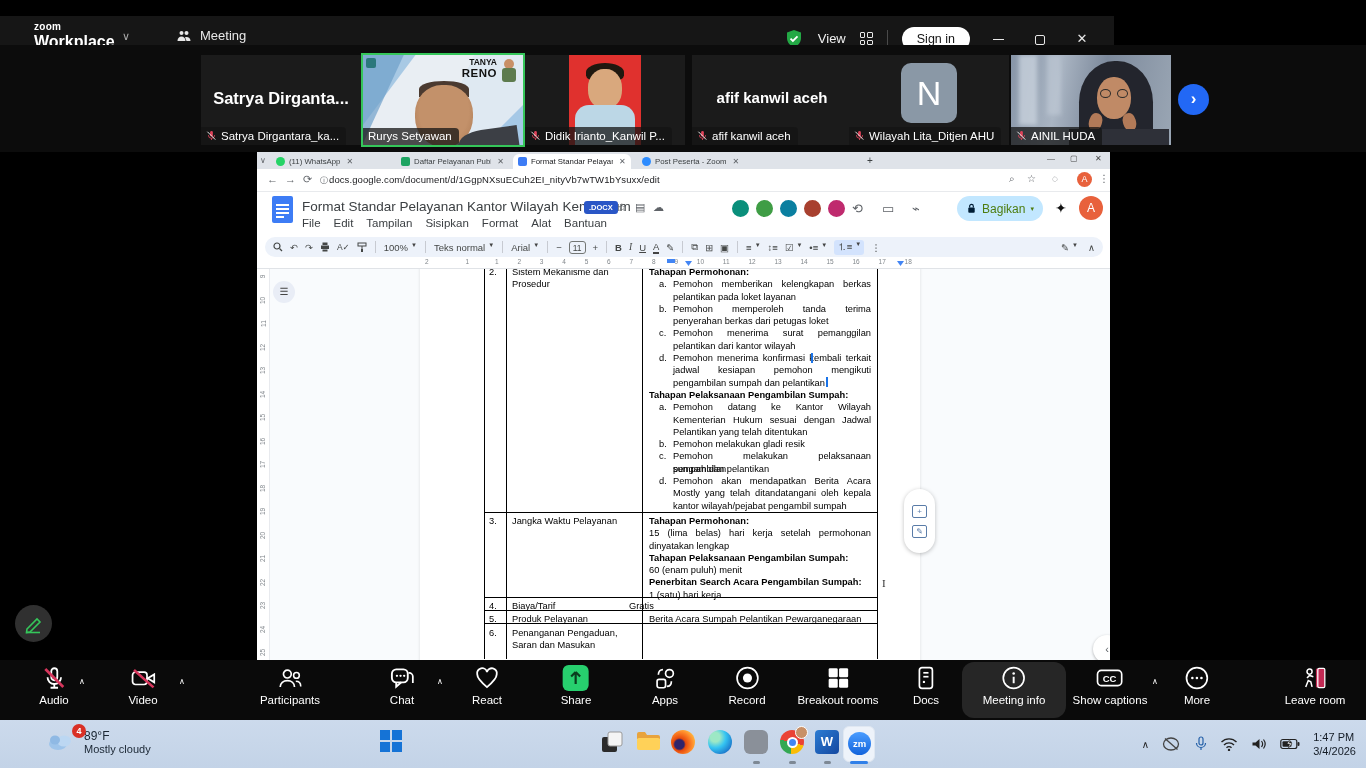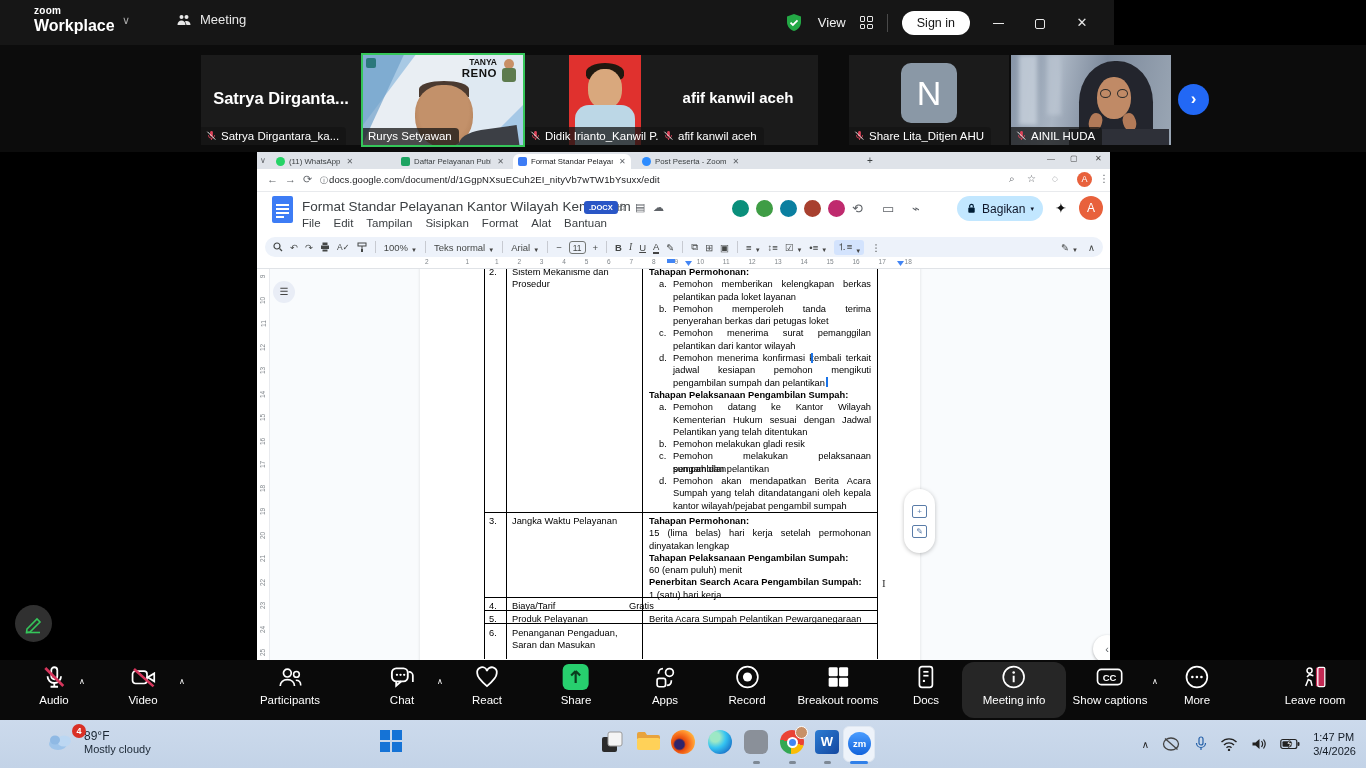--- a/index.html
+++ b/index.html
@@ -1,20 +1,20 @@
 <!DOCTYPE html>
 <html><head>
 <meta charset="utf-8">
 <style>
 *{box-sizing:border-box;margin:0;padding:0}
 html,body{width:1366px;height:768px;overflow:hidden;background:#000;font-family:"Liberation Sans",sans-serif}
 .a{position:absolute}
 #root{position:relative;width:1366px;height:768px}
 
-#topbar{left:0;top:0;width:1114px;height:45px;background:#161616}
+#topbar{left:0;top:16px;width:1114px;height:45px;background:#161616}
 #logo{left:34px;top:6px;color:#fff;line-height:1}
 #logo .l1{font-size:10px;font-weight:700;letter-spacing:.3px}
 #logo .l2{font-size:16px;font-weight:600;margin-top:2px}
 #logo-chev{left:122px;top:14px;color:#aaa;font-size:11px}
 #meeting-tab{left:176px;top:12px;color:#e8e8e8;font-size:13px;display:flex;align-items:center;gap:8px}
 #screen-tab{left:423px;top:8px;width:243px;height:37px;background:#262626;border-radius:10px 10px 0 0;display:flex;align-items:center;padding:0 10px;gap:8px}
 #screen-tab .t{color:#e8e8e8;font-size:13px;white-space:nowrap}
 #tab-dots{margin-left:auto;width:18px;height:18px;border:1px solid #8a8a8a;border-radius:50%;color:#ddd;font-size:11px;line-height:16px;text-align:center}
 #tb-right{right:18px;top:0;height:45px;display:flex;align-items:center;gap:14px}
 #view-lbl{color:#f0f0f0;font-size:13px}
@@ -88,27 +88,27 @@
 #dhead{left:0;top:40px;width:853px;height:43px;background:#fff}
 #dicon{left:15px;top:4px;width:21px;height:27px;background:#3d7cf5;border-radius:2px}
 #dicon i{position:absolute;left:4px;width:13px;height:1.8px;background:#fff}
 #dicon i:nth-child(1){top:8px}#dicon i:nth-child(2){top:12px}#dicon i:nth-child(3){top:16px}#dicon i:nth-child(4){top:20px;width:8px}
 #dtitle{left:45px;top:7px;font-size:13.5px;color:#3c4043}
 #dbadge{left:327px;top:9px;background:#2a56c6;color:#fff;font-size:7.5px;font-weight:700;padding:2px 5px;border-radius:3px}
 .hic{position:absolute;top:9px;color:#5f6368;font-size:11px}
 #dmenu{left:45px;top:25px;display:flex;gap:13px;font-size:11.5px;color:#3c4043}
 #collab{left:473px;top:6px;display:flex;gap:3px}
 #collab span{width:21px;height:21px;border-radius:50%;border:2px solid #fff;display:inline-block}
-#share-pill{left:700px;top:4px;width:86px;height:25px;background:#c2e7ff;border-radius:13px;display:flex;align-items:center;justify-content:center;gap:5px;color:#0f172a;font-size:12px;font-weight:500}
+#share-pill{left:700px;top:4px;width:86px;height:25px;background:#c2e7ff;border-radius:13px;display:flex;align-items:center;justify-content:center;gap:5px;color:#4d7c0f;font-size:12px;font-weight:500}
 #sparkle{left:798px;top:8px;color:#111;font-size:14px}
 #dav{left:822px;top:4px;width:24px;height:24px;border-radius:50%;background:#e8613c;color:#fff;font-size:12px;text-align:center;line-height:24px}
 
 #dtoolbar{left:8px;top:85px;width:838px;height:20px;background:#edf2fa;border-radius:10px;display:flex;align-items:center;padding:0 8px;gap:7px;font-size:9.5px;color:#444746}
 #dtoolbar .sep{width:1px;height:12px;background:#c7cad1;margin:0 1px}
-#dtoolbar .dd{display:flex;align-items:flex-end;gap:3px}
+#dtoolbar .dd{display:flex;align-items:flex-start;gap:3px}
 #dtoolbar .dd .cv{font-size:6px;color:#444}
 #fs-box{border:1px solid #747775;border-radius:3px;padding:0 3px;font-size:8.5px;height:13px;line-height:12px}
 #numlist{background:#d3e3fd;border-radius:3px;padding:1px 3px}
 #dtb-right{margin-left:auto;display:flex;align-items:center;gap:10px}
 
 #dcanvas{left:0;top:105px;width:853px;height:403px;background:#f9fbfd;overflow:hidden}
 #dpage{left:163px;top:-40px;width:500px;height:600px;background:#fff;box-shadow:0 0 3px rgba(0,0,0,.12)}
 #hruler{left:0;top:0;width:853px;height:12px;background:#fff;border-bottom:1px solid #e0e3e7}
 .rn{font-size:6.5px;color:#80868b}
 #hr-margin{left:168px;top:1px;width:44px;display:flex;justify-content:space-between}
@@ -129,21 +129,21 @@
 .caret{position:absolute;width:1.5px;height:10px;background:#1a73e8}
 
 #cpill{left:647px;top:232px;width:31px;height:64px;background:#fff;border-radius:16px;box-shadow:0 1px 4px rgba(0,0,0,.25);display:flex;flex-direction:column;align-items:center;justify-content:center;gap:7px}
 .cbtn{width:15px;height:13px;border:1.5px solid #5a7ca8;border-radius:2px;color:#5a7ca8;font-size:8px;text-align:center;line-height:11px}
 #ibeam{left:625px;top:320px;width:8px;height:13px;color:#333;font-size:11px;font-family:"Liberation Serif",serif}
 #side-chev{left:836px;top:378px;width:28px;height:28px;border-radius:50%;background:#fff;box-shadow:0 1px 3px rgba(0,0,0,.3);color:#5f6368;font-size:11px;text-align:center;line-height:28px}
 
 #zbar{left:0;top:660px;width:1366px;height:60px;background:#0a0a0a}
 .zitem{position:absolute;top:4px;transform:translateX(-50%);display:flex;flex-direction:column;align-items:center;color:#fff}
 .zitem .lb{font-size:11.5px;margin-top:3px;white-space:nowrap}
-.zitem .ic{height:27px;display:flex;align-items:flex-start}
+.zitem .ic{height:27px;display:flex;align-items:center}
 .zcaret{position:absolute;top:17px;color:#fff;font-size:8px}
 #info-bg{position:absolute;left:962px;top:2px;width:104px;height:56px;background:#262626;border-radius:12px}
 
 #tbar{left:0;top:720px;width:1366px;height:48px;background:linear-gradient(180deg,#ccdaec,#c3d3e7)}
 #weather{left:46px;top:8px;display:flex;align-items:center;gap:8px}
 #wbadge{position:absolute;left:26px;top:-4px;width:14px;height:14px;background:#d93025;border-radius:50%;color:#fff;font-size:9px;text-align:center;line-height:14px;font-weight:700}
 #wtext .t1{font-size:12px;color:#1a2633}
 #wtext .t2{font-size:11px;color:#1a2633}
 .tk{position:absolute;top:10px;width:26px;height:26px}
 #searchbox{left:415px;top:7px;width:175px;height:33px;background:#fdfdfe;border:1px solid #dde4ee;border-radius:17px;display:flex;align-items:center;padding:0 6px 0 12px;gap:8px}
@@ -240,42 +240,42 @@
       <div class="nlabel">
         <svg class="micoff" viewBox="0 0 16 16">
             <rect x="6" y="1.5" width="4" height="8" rx="2" fill="#e0435a"></rect>
             <path d="M3.5 7.5a4.5 4.5 0 0 0 9 0" stroke="#e0435a" stroke-width="1.3" fill="none"></path>
             <line x1="8" y1="12" x2="8" y2="14.5" stroke="#e0435a" stroke-width="1.3"></line>
             <line x1="2" y1="2.5" x2="13.5" y2="14" stroke="#fff" stroke-width="1.3"></line>
           </svg>
         <span>Didik Irianto_Kanwil P...</span>
       </div>
     </div>
-    <div class="tile" style="left:658px">
+    <div class="tile" style="left:692px">
       <div class="big" style="font-size:15px">afif kanwil aceh</div>
       <div class="nlabel">
         <svg class="micoff" viewBox="0 0 16 16">
             <rect x="6" y="1.5" width="4" height="8" rx="2" fill="#e0435a"></rect>
             <path d="M3.5 7.5a4.5 4.5 0 0 0 9 0" stroke="#e0435a" stroke-width="1.3" fill="none"></path>
             <line x1="8" y1="12" x2="8" y2="14.5" stroke="#e0435a" stroke-width="1.3"></line>
             <line x1="2" y1="2.5" x2="13.5" y2="14" stroke="#fff" stroke-width="1.3"></line>
           </svg>
         <span>afif kanwil aceh</span>
       </div>
     </div>
     <div class="tile" style="left:849px">
       <div id="nyimas-av">N</div>
       <div class="nlabel">
         <svg class="micoff" viewBox="0 0 16 16">
             <rect x="6" y="1.5" width="4" height="8" rx="2" fill="#e0435a"></rect>
             <path d="M3.5 7.5a4.5 4.5 0 0 0 9 0" stroke="#e0435a" stroke-width="1.3" fill="none"></path>
             <line x1="8" y1="12" x2="8" y2="14.5" stroke="#e0435a" stroke-width="1.3"></line>
             <line x1="2" y1="2.5" x2="13.5" y2="14" stroke="#fff" stroke-width="1.3"></line>
           </svg>
-        <span>Share Lita_Ditjen AHU</span>
+        <span>Wilayah Lita_Ditjen AHU</span>
       </div>
     </div>
     <div class="tile" style="left:1011px">
       <div id="ainil-video">
         <div class="win1"></div>
           <div class="win2"></div>
         <div class="hijab"></div>
           <div class="face"></div>
         <div class="gl">
             <i></i>
@@ -482,21 +482,21 @@
           <div class="li jl"><span>jadwal kesiapan pemohon mengikuti</span></div>
           <div class="li"><span>pengambilan sumpah dan pelantikan</span></div>
           <div class="b">Tahapan Pelaksanaan Pengambilan Sumpah:</div>
           <div class="li jl"><span class="mk">a.</span><span>Pemohon datang ke Kantor Wilayah</span></div>
           <div class="li jl"><span>Kementerian Hukum sesuai dengan Jadwal</span></div>
           <div class="li"><span>Pelantikan yang telah ditentukan</span></div>
           <div class="li"><span class="mk">b.</span><span>Pemohon melakukan gladi resik</span></div>
           <div class="li jl"><span class="mk">c.</span><span>Pemohon melakukan pelaksanaan pengambilan</span></div>
           <div class="li"><span>sumpah dan pelantikan</span></div>
           <div class="li jl"><span class="mk">d.</span><span>Pemohon akan mendapatkan Berita Acara</span></div>
-          <div class="li jl"><span>Sumpah yang telah ditandatangani oleh kepala</span></div>
+          <div class="li jl"><span>Mostly yang telah ditandatangani oleh kepala</span></div>
           <div class="li"><span>kantor wilayah/pejabat pengambil sumpah</span></div>
         </div>
         <div class="caret" style="left:554px;top:96px"></div>
         <div class="caret" style="left:569px;top:120px"></div>
 
         <div class="cell" style="left:232px;top:258px">
             <div>3.</div>
           </div>
         <div class="cell" style="left:255px;top:258px;width:126px">
             <div>Jangka Waktu Pelayanan</div>

